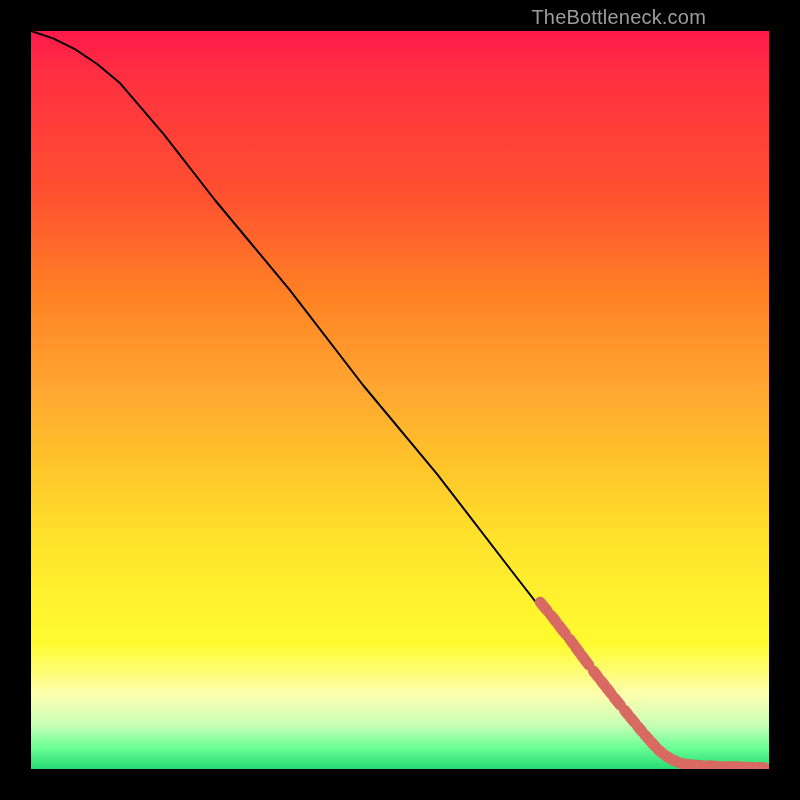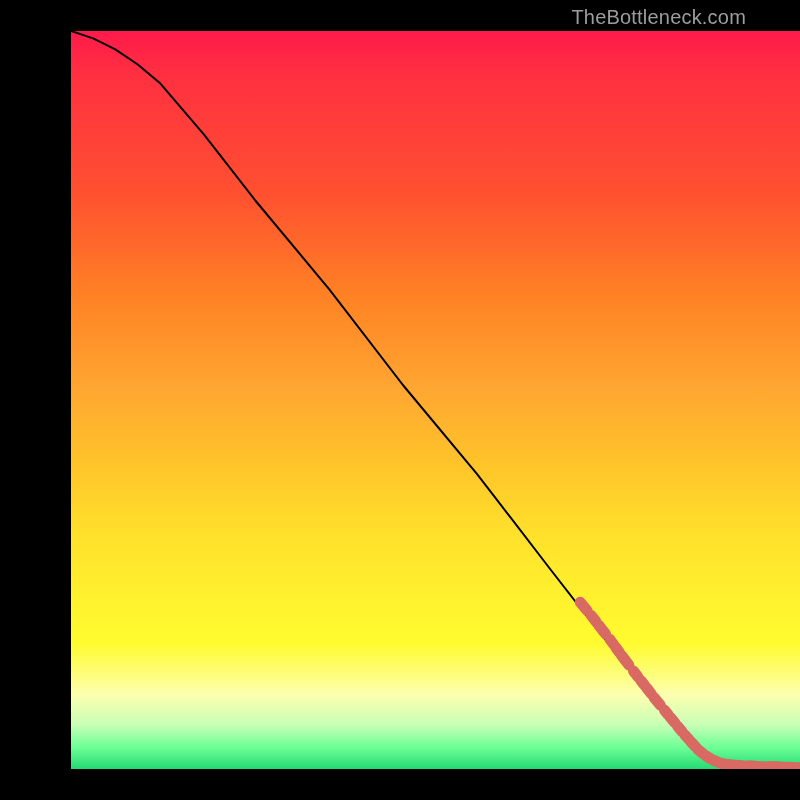--- a/index.html
+++ b/index.html
@@ -9,21 +9,20 @@
     height: 800px;
     background: #000;
     overflow: hidden;
     font-family: Arial, Helvetica, sans-serif;
   }
   .frame {
     position: relative;
     width: 736px;
     height: 800px;
     background: #000;
-    margin-left: 40px;
   }
   .plot {
     position: absolute;
     left: 30px;
     top: 30px;
     width: 740px;
     height: 740px;
     background: linear-gradient(
       to bottom,
       #ff1a4b 0%,

